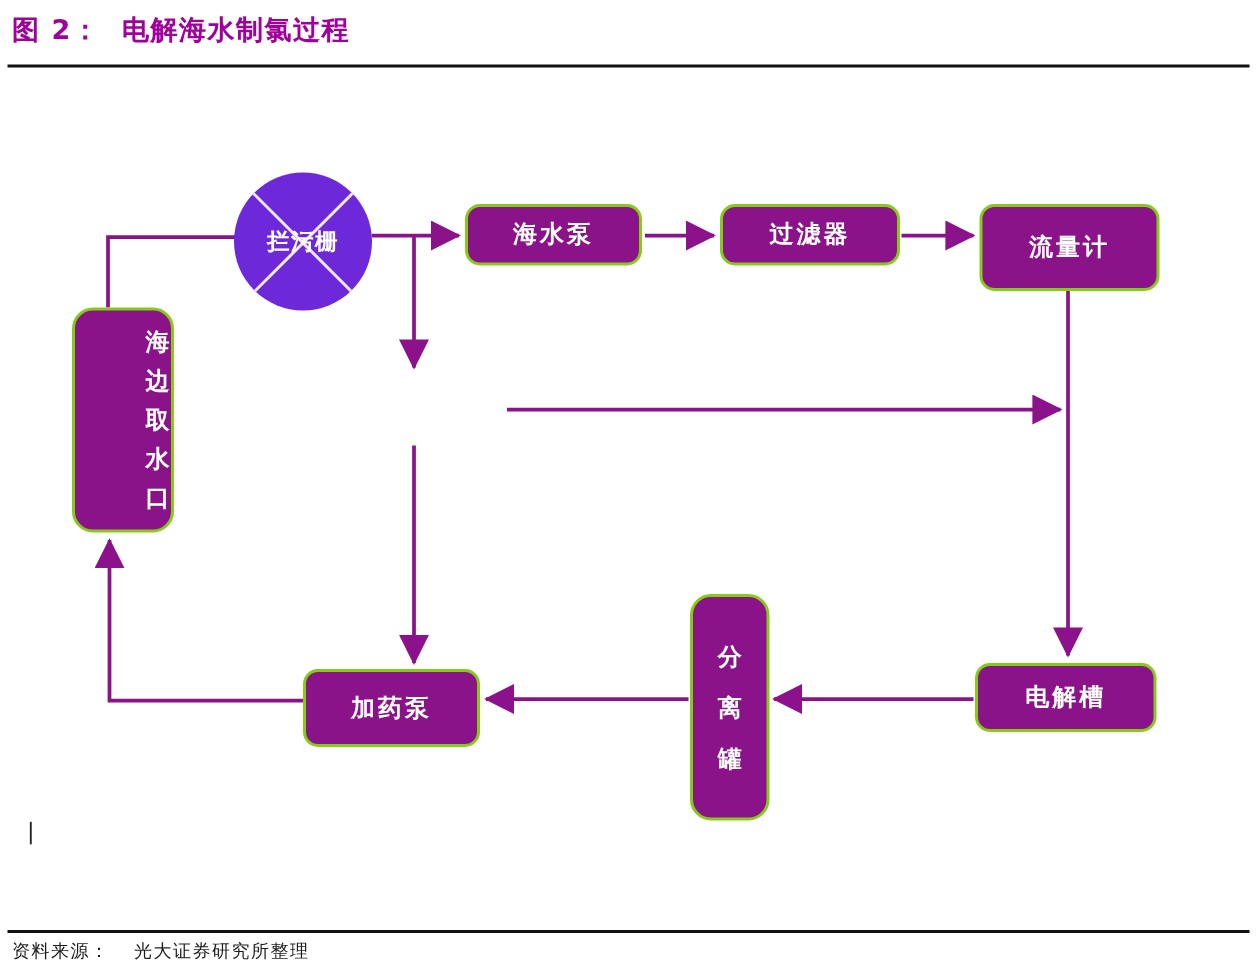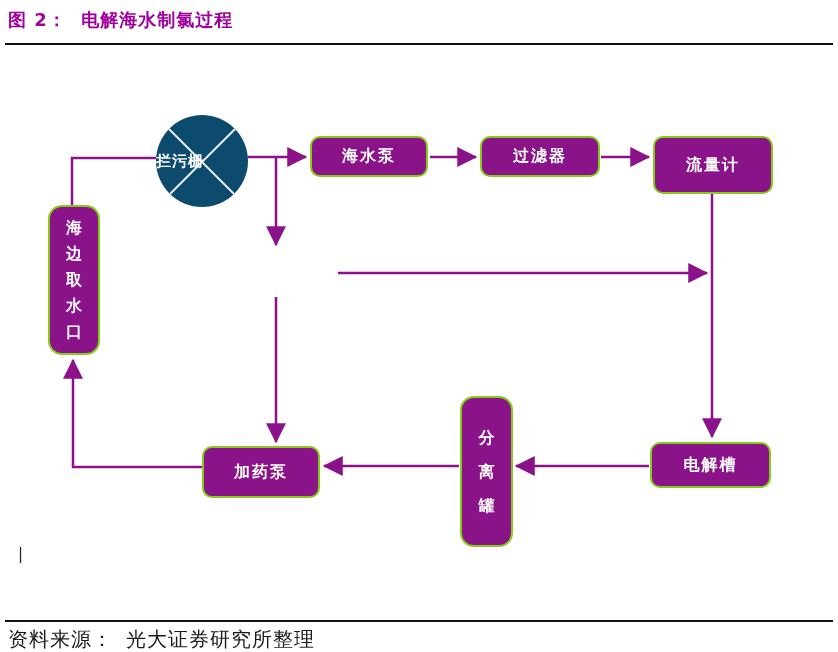--- a/index.html
+++ b/index.html
@@ -26,22 +26,22 @@
     color: #ffffff; font-weight: bold; font-size: 16px; letter-spacing: 2px;
   }
   .node.vertical {
     border-radius: 14px; letter-spacing: 0;
   }
   .node.vertical .vtext {
     width: 18px; text-align: center; word-break: break-all;
   }
   .circle-node {
     position: absolute; left: 156px; top: 115px; width: 92px; height: 92px;
-    background: #0c4a6e; border-radius: 50%; overflow: hidden;
-    display: flex; align-items: center; 
+    background: #6d28d9; border-radius: 50%; overflow: hidden;
+    display: flex; align-items: center; justify-content: center;
   }
   .circle-node .diag {
     position: absolute; left: -25%; top: 50%; width: 150%; height: 2px;
     background: #ffffff; opacity: 0.9;
   }
   .circle-node .diag.d1 { transform: rotate(45deg); }
   .circle-node .diag.d2 { transform: rotate(-45deg); }
   .circle-node .label {
     position: relative; z-index: 2; color: #ffffff; font-weight: bold;
     font-size: 15px; letter-spacing: 1px;
@@ -57,22 +57,22 @@
   .cursor-mark {
     position: absolute; left: 18px; top: 545px; color: #222222;
     font-size: 15px; font-weight: normal;
   }
   .bottom-rule {
     position: absolute; left: 5px; top: 620px; width: 828px; height: 1.5px;
     background: #111111;
   }
   .source-line {
     position: absolute; left: 8px; top: 626px; color: #1a1a1a;
-    font-family: Liberation Sans, sans-serif;
-    font-size: 20px; letter-spacing: 1px; white-space: pre;
+    font-family: Liberation Mono, monospace;
+    font-size: 12px; letter-spacing: 1px; white-space: pre;
   }
 </style>
 </head>
 <body>
 
 <div class="page">
 
   <div class="page-title">图 2：  电解海水制氯过程</div>
   <div class="title-rule"></div>
 
@@ -117,21 +117,21 @@
   <div class="node" style="left:310px; top:136px; width:118px; height:41px;">
     <span>海水泵</span>
   </div>
   <div class="node" style="left:480px; top:136px; width:120px; height:41px;">
     <span>过滤器</span>
   </div>
   <div class="node" style="left:653px; top:136px; width:120px; height:58px;">
     <span>流量计</span>
   </div>
 
-  <div class="node vertical" style="left:48px; top:205px; width:52px; height:150px; line-height:26px;">
+  <div class="node vertical" style="left:48px; top:205px; width:68px; height:150px; line-height:26px;justify-content:flex-end;">
     <span class="vtext">海边取水口</span>
   </div>
 
 
   <div class="node vertical" style="left:460px; top:396px; width:53px; height:151px; line-height:34px;">
     <span class="vtext">分离罐</span>
   </div>
 
   <div class="node" style="left:650px; top:442px; width:121px; height:46px;">
     <span>电解槽</span>

